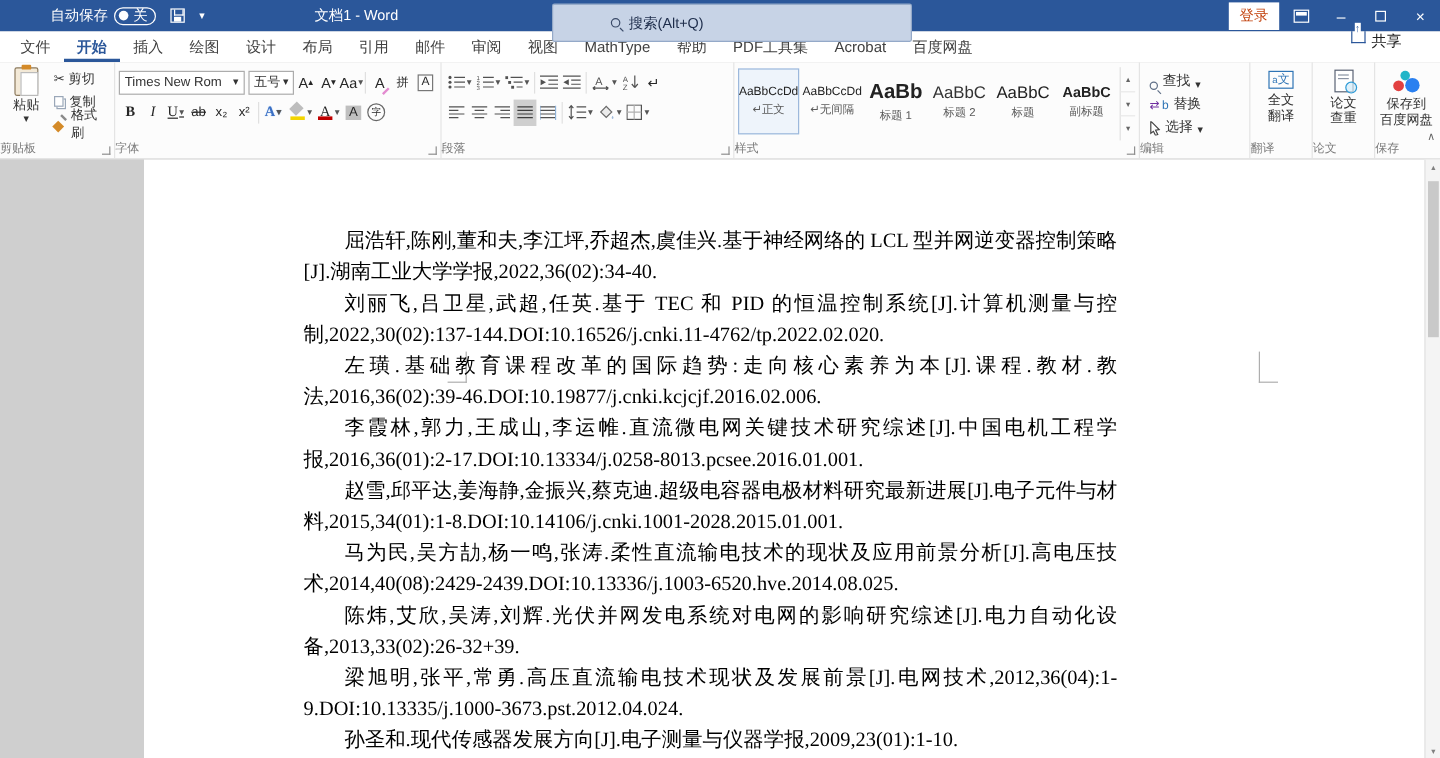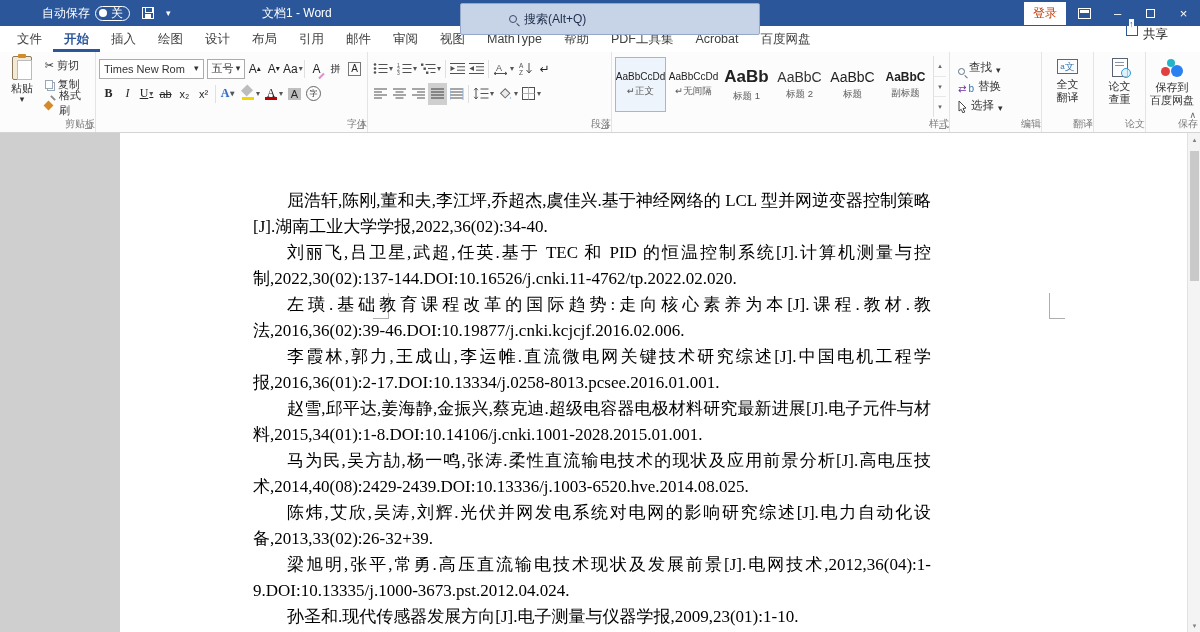--- a/index.html
+++ b/index.html
@@ -31,21 +31,21 @@
   .tabsrow { height:26px; background:#fff; display:flex; align-items:stretch; font-size:12.5px; color:#404040; padding-left:6px; }
   .tab { padding:0 11px; display:flex; align-items:center; }
   .tab.active { color:#2b579a; font-weight:bold; box-shadow:inset 0 -3px 0 #2b579a; }
   .share { margin-left:auto; display:flex; align-items:flex-start; gap:5px; padding-right:32px; color:#222; }
   .share-ic { width:12px; height:10px; border:1px solid #2b579a; border-top:none; position:relative; }
   .share-ic:after { content:"↑"; position:absolute; left:2px; top:-7px; font-size:9px; color:#2b579a; background:#fff; }
 
   
   .ribbon { height:81px; background:#fcfcfc; border-bottom:1px solid #d4d4d4; display:flex; position:relative; }
   .group { position:relative; border-right:1px solid #e4e4e4; padding:4px 3px 15px; }
-  .glabel { position:absolute; bottom:1px; left:0; right:0; text-align:right; font-size:10px; color:#7b7b7b; }
+  .glabel { position:absolute; bottom:1px; left:0; right:18px; text-align:left; font-size:10px; color:#7b7b7b; }
   .launcher { position:absolute; bottom:3px; right:3px; width:7px; height:7px; border-right:1.4px solid #8f8f8f; border-bottom:1.4px solid #8f8f8f; }
   .bigbtn { display:flex; flex-direction:column; align-items:center; justify-content:flex-start; font-size:11px; color:#333; line-height:13px; text-align:center; }
   .fr { display:flex; align-items:center; height:25px; }
   .ib { min-width:19px; height:22px; display:flex; align-items:center; justify-content:center; padding:0 2px; color:#262626; font-size:12px; position:relative; }
   .ib .caret { font-size:8px; color:#555; margin-left:1px; }
   .sep { width:1px; height:18px; background:#e0e0e0; margin:0 2px; }
   .combo { display:flex; align-items:center; justify-content:space-between; border:1px solid #acacac; background:#fff; height:20px; font-size:11px; padding:0 4px; color:#333; }
   .gray { color:#a8a8a8; }
   svg.lic { display:block; }
 

